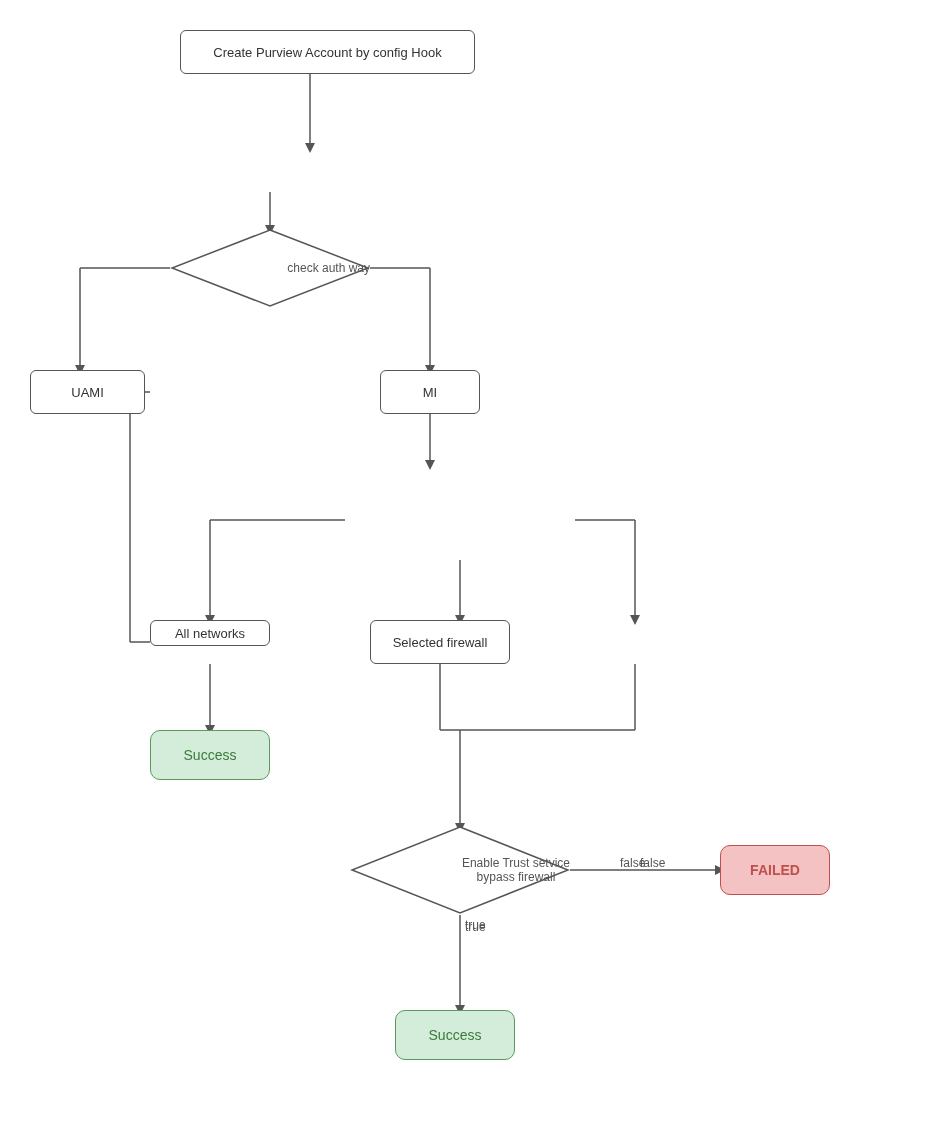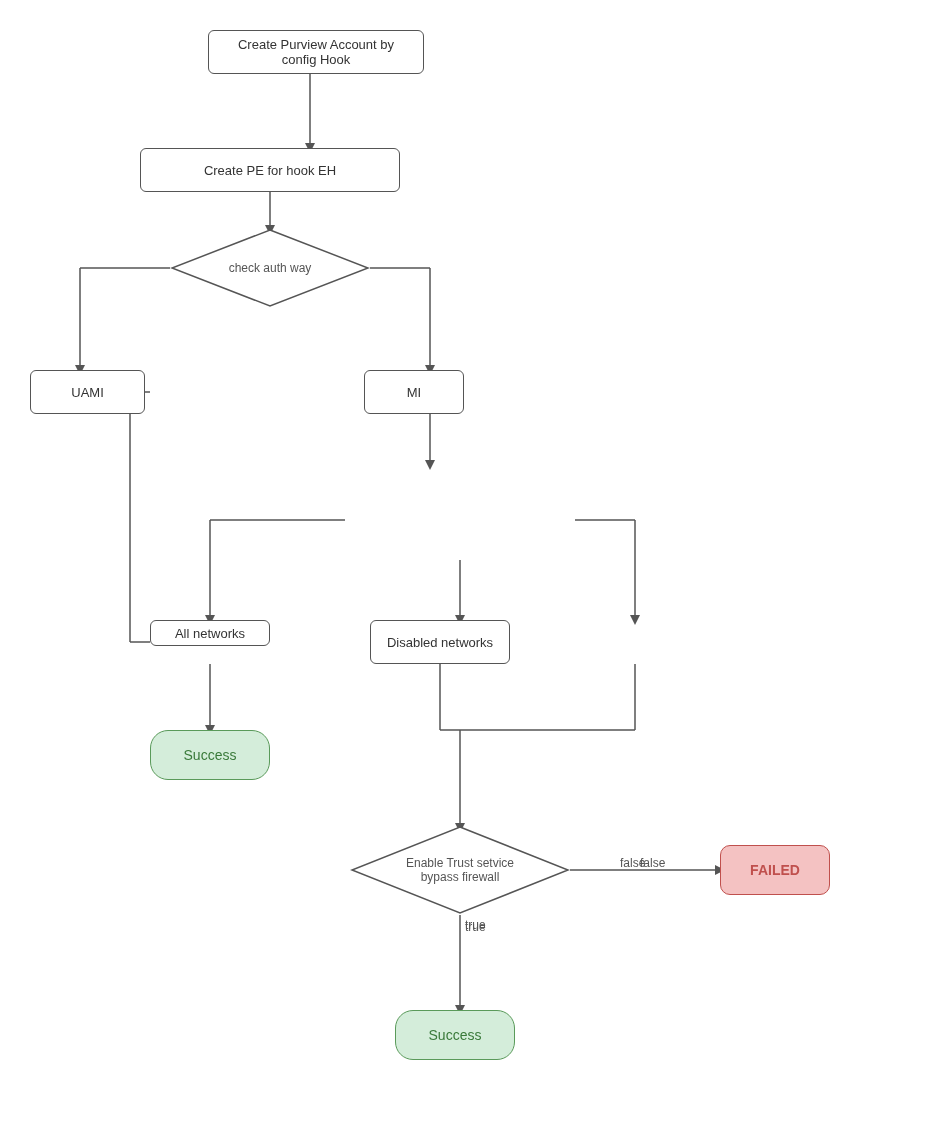--- a/index.html
+++ b/index.html
@@ -32,36 +32,36 @@
       padding: 8px 14px;
     }
     .diamond-node {
       background: transparent;
       border: none;
     }
     .diamond-inner {
       position: relative;
       display: flex;
       align-items: center;
-      justify-content: center;
+      justify-content: flex-end;
     }
     .diamond-inner svg {
       position: absolute;
       top: 0; left: 0;
     }
     .diamond-label {
       position: relative;
       z-index: 1;
       text-align: center;
       color: #555;
       font-size: 12px;
     }
     .success-node {
       border: 1px solid #5a9a5a;
-      border-radius: 18px;
+      border-radius: 10px;
       background: #d4edda;
       color: #3a7a3a;
       font-size: 14px;
     }
     .failed-node {
       border: 1px solid #c0504d;
       border-radius: 10px;
       background: #f4c2c2;
       color: #c0504d;
       font-size: 14px;
@@ -143,52 +143,49 @@
     <polygon points="715,865 725,870 715,875"></polygon>
 
     <line x1="460" y1="915" x2="460" y2="1005"></line>
     <polygon points="455,1005 460,1015 465,1005"></polygon>
   </svg>
 
   <div class="arrow-label" style="left:620px; top:856px;">false</div>
 
   <div class="arrow-label" style="left:465px; top:918px;">true</div>
 
-  <div class="node rect-node" style="left:180px; top:30px; width:216px; height:44px;margin-left:28px;">
+  <div class="node rect-node" style="left:180px; top:30px; width:295px; height:44px;">
     <span>Create Purview Account by config Hook</span>
   </div>
 
-  <div class="node rect-node" style="left:140px; top:148px; width:260px; height:44px;">
-    <span>Create PE for hook EH</span>
-  </div>
 
   <div class="node diamond-node" style="left:170px; top:228px; width:200px; height:80px;">
     <div class="diamond-inner" style="width:200px; height:80px;">
       <svg width="200" height="80" viewBox="0 0 200 80">
         <polygon points="100,2 198,40 100,78 2,40" fill="white" stroke="#555" stroke-width="1.5"></polygon>
       </svg>
       <span class="diamond-label">check auth way</span>
     </div>
   </div>
 
   <div class="node rect-node" style="left:30px; top:370px; width:115px; height:44px;">
     <span>UAMI</span>
   </div>
 
-  <div class="node rect-node" style="left:364px; top:370px; width:100px; height:44px;">
+  <div class="node rect-node" style="left:380px; top:370px; width:100px; height:44px;">
     <span>MI</span>
   </div>
 
 
   <div class="node rect-node" style="left:150px; top:620px; width:120px; height:26px;">
     <span>All networks</span>
   </div>
 
   <div class="node rect-node" style="left:370px; top:620px; width:140px; height:44px;">
-    <span>Disabled networks</span>
+    <span>Selected firewall</span>
   </div>
 
 
   <div class="node success-node" style="left:150px; top:730px; width:120px; height:50px;">
     <span>Success</span>
   </div>
 
   <div class="node failed-node" style="left:720px; top:845px; width:110px; height:50px;">
     <span>FAILED</span>
   </div>

